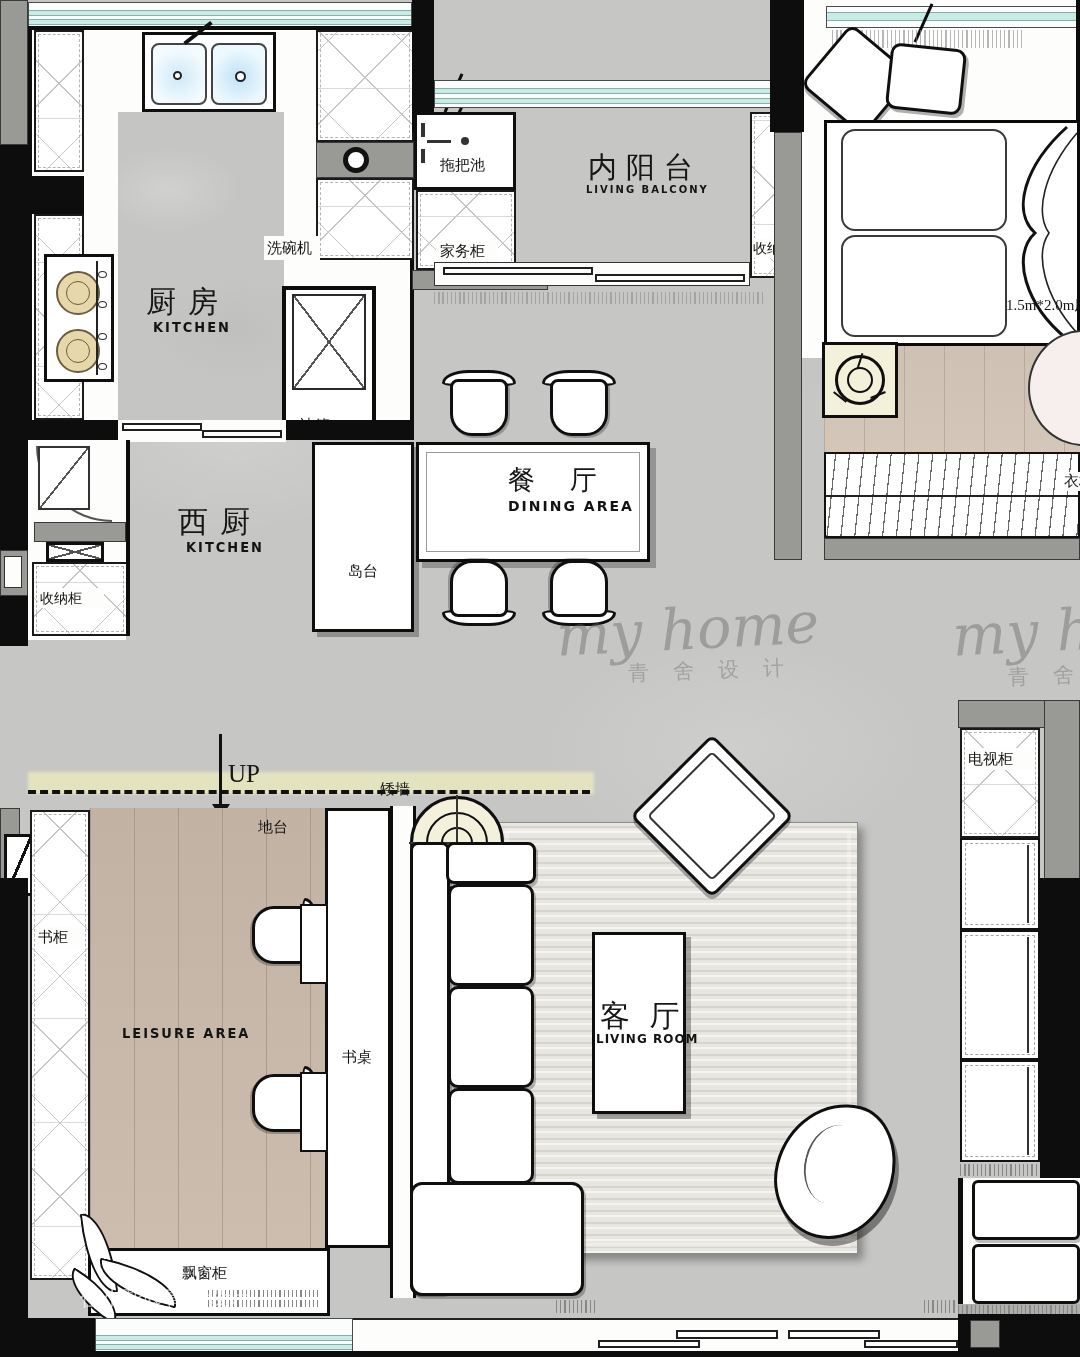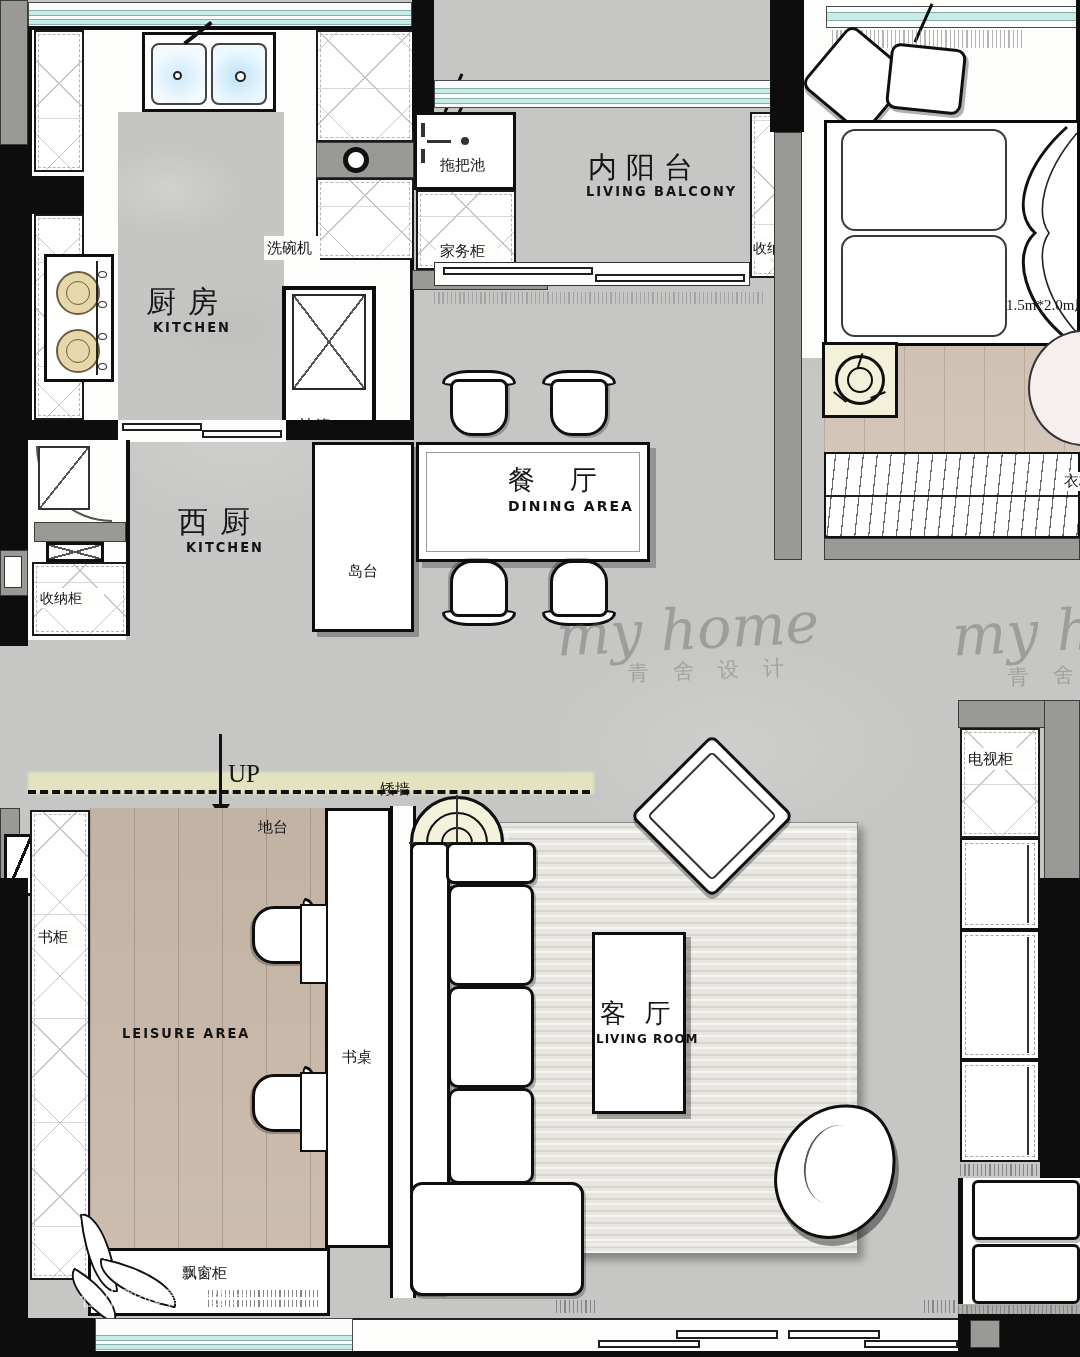--- a/index.html
+++ b/index.html
@@ -149,21 +149,21 @@
   <div class="abs xcab" style="left:416px;top:190px;width:100px;height:80px"></div>
   <div class="abs white" style="left:436px;top:240px;width:62px;height:22px"></div>
   <div class="abs lbl" style="left:440px;top:242px">家务柜</div>
   <div class="abs gry" style="left:412px;top:270px;width:136px;height:20px"></div>
 
   <div class="abs win" style="left:434px;top:80px;width:356px;height:28px">
     <div class="tbar" style="top:7px"></div>
       <div class="tbar" style="top:17px"></div>
   </div>
   <div class="abs zh" style="left:588px;top:148px;font-size:29px;letter-spacing:9px">内阳台</div>
-  <div class="abs en" style="left:586px;top:184px;font-size:13px">LIVING BALCONY</div>
+  <div class="abs en" style="left:586px;top:184px;font-size:10px">LIVING BALCONY</div>
 
   <div class="abs xcab" style="left:750px;top:112px;width:54px;height:166px"></div>
   <div class="abs white" style="left:752px;top:238px;width:50px;height:20px"></div>
   <div class="abs lbl" style="left:753px;top:240px;font-size:14px">收纳柜</div>
 
   <div class="abs white" style="left:434px;top:262px;width:316px;height:24px;border:1px solid #333">
     <div class="panel" style="left:8px;top:4px;width:150px;height:8px"></div>
     <div class="panel" style="left:160px;top:11px;width:150px;height:8px"></div>
   </div>
   <div class="abs squig" style="left:434px;top:292px;width:330px;height:12px;opacity:.55"></div>
@@ -312,21 +312,21 @@
   </div>
 
   <div class="cush" style="left:410px;top:842px;width:40px;height:452px;border-radius:8px"></div>
   <div class="cush" style="left:446px;top:842px;width:90px;height:42px;border-radius:8px"></div>
   <div class="cush" style="left:448px;top:884px;width:86px;height:102px"></div>
   <div class="cush" style="left:448px;top:986px;width:86px;height:102px"></div>
   <div class="cush" style="left:448px;top:1088px;width:86px;height:96px"></div>
   <div class="cush" style="left:410px;top:1182px;width:174px;height:114px;border-radius:12px"></div>
 
   <div class="abs" style="left:592px;top:932px;width:94px;height:182px;background:#fff;border:3.5px solid #0d0d0d;box-shadow:5px 5px 0 rgba(0,0,0,.3)"></div>
-  <div class="abs zh" style="left:600px;top:996px;font-size:26px;letter-spacing:6px">客 厅</div>
+  <div class="abs zh" style="left:600px;top:996px;font-size:30px;letter-spacing:6px">客 厅</div>
   <div class="abs en" style="left:596px;top:1032px;font-size:12px;letter-spacing:1px">LIVING ROOM</div>
 
   <div class="abs" style="left:654px;top:758px;width:116px;height:116px;background:#fff;border:3px solid #0f0f0f;border-radius:8px;transform:rotate(45deg);box-shadow:3px 3px 0 rgba(0,0,0,.3)">
     <div class="abs" style="left:9px;top:9px;right:9px;bottom:9px;border:2px solid #333;border-radius:5px"></div>
   </div>
 
   <div class="abs" style="left:776px;top:1102px;width:118px;height:138px;background:#fff;border:3px solid #0f0f0f;border-radius:58% 42% 52% 48%/55% 48% 52% 45%;transform:rotate(14deg);box-shadow:5px 6px 0 rgba(0,0,0,.4)">
     <div class="abs" style="left:24px;top:20px;width:60px;height:80px;border-left:2px solid #555;border-radius:50%"></div>
   </div>
 

